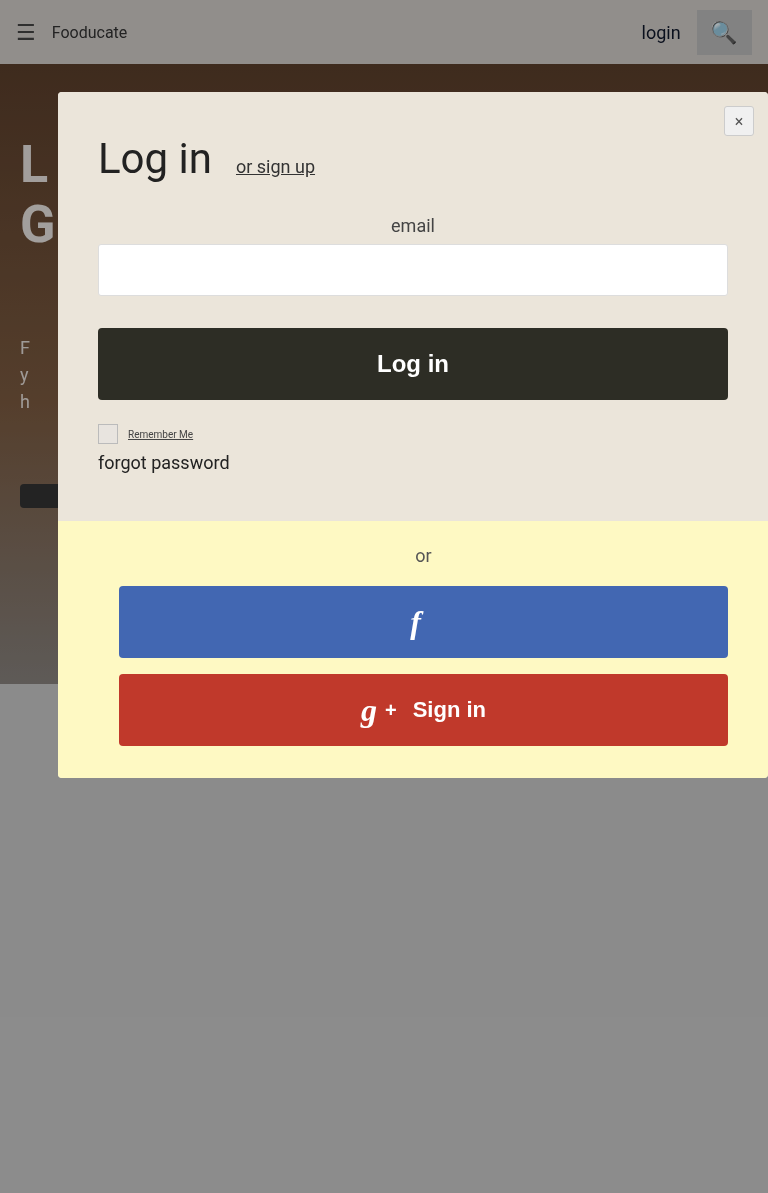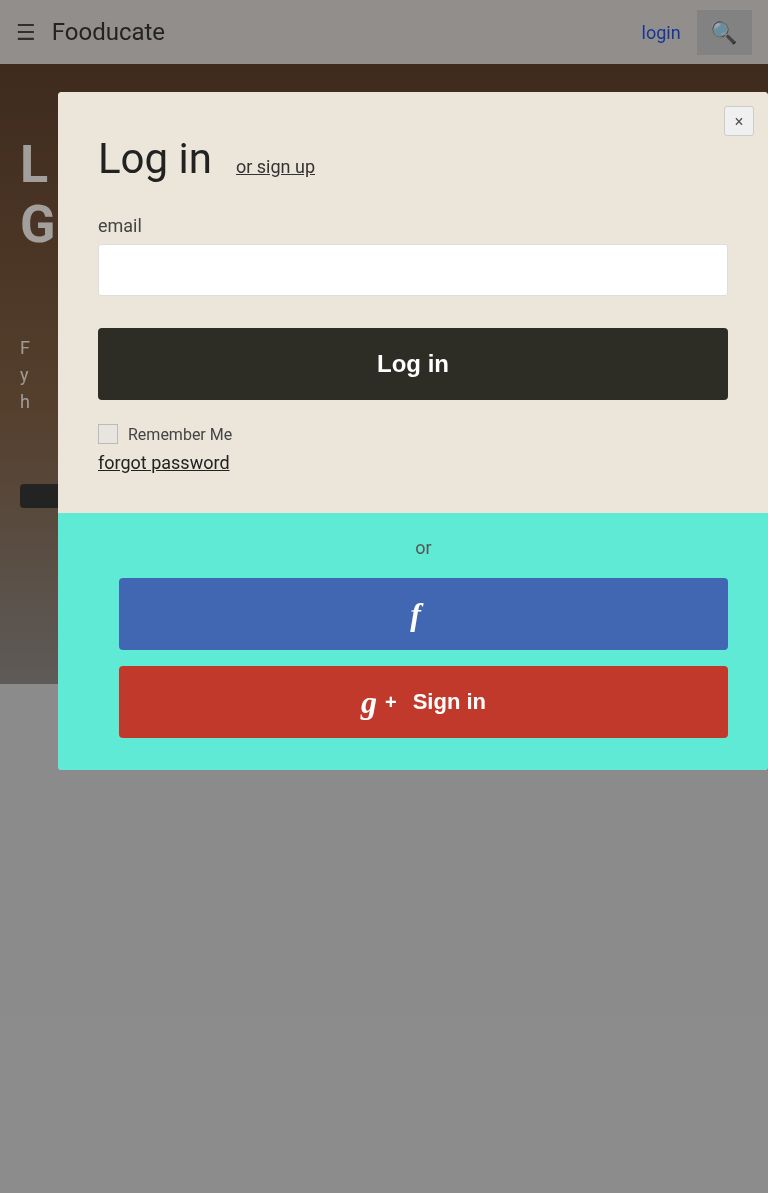--- a/index.html
+++ b/index.html
@@ -30,28 +30,28 @@
       padding: 0 16px;
       z-index: 1;
     }
     .nav-menu-icon {
       font-size: 22px;
       color: #444;
       margin-right: 16px;
       cursor: pointer;
     }
     .nav-title {
-      font-size: 24px;
+      font-size: 16px;
       color: #333;
       font-weight: 400;
       flex: 1;
     }
     .nav-login {
       font-size: 18px;
-      color: #1d4ed8;
+      color: #0f172a;
       margin-right: 16px;
       cursor: pointer;
     }
     .nav-search-icon {
       font-size: 22px;
       color: #555;
       background: #bbb;
       padding: 10px 14px;
       cursor: pointer;
     }
@@ -167,20 +167,21 @@
 
     .form-group {
       margin-bottom: 24px;
     }
 
     .form-label {
       font-size: 18px;
       color: #444;
       margin-bottom: 8px;
       display: block;
+      text-align: center;
     }
 
     .form-input {
       width: 100%;
       height: 52px;
       background: white;
       border: 1px solid #ddd;
       border-radius: 3px;
       padding: 0 12px;
       font-size: 18px;
@@ -209,37 +210,38 @@
     }
 
     .remember-checkbox {
       width: 20px; height: 20px;
       border: 1px solid #bbb;
       background: #e8e4df;
       cursor: pointer;
     }
 
     .remember-label {
-      font-size: 16px;
+      font-size: 10px;
       color: #444;
+      text-decoration: underline;
     }
 
     .forgot-link {
       font-size: 18px;
       color: #222;
-      text-decoration: underline;
       cursor: pointer;
       display: block;
     }
 
     
     .modal-bottom {
-      background: #5eead4;
+      background: #fef9c3;
       padding: 24px 40px 32px 61px;
       border-radius: 0 0 4px 4px;
+      margin-top: 8px;
     }
 
     .or-text {
       text-align: center;
       font-size: 18px;
       color: #555;
       margin-bottom: 20px;
     }
 
     .facebook-btn {

